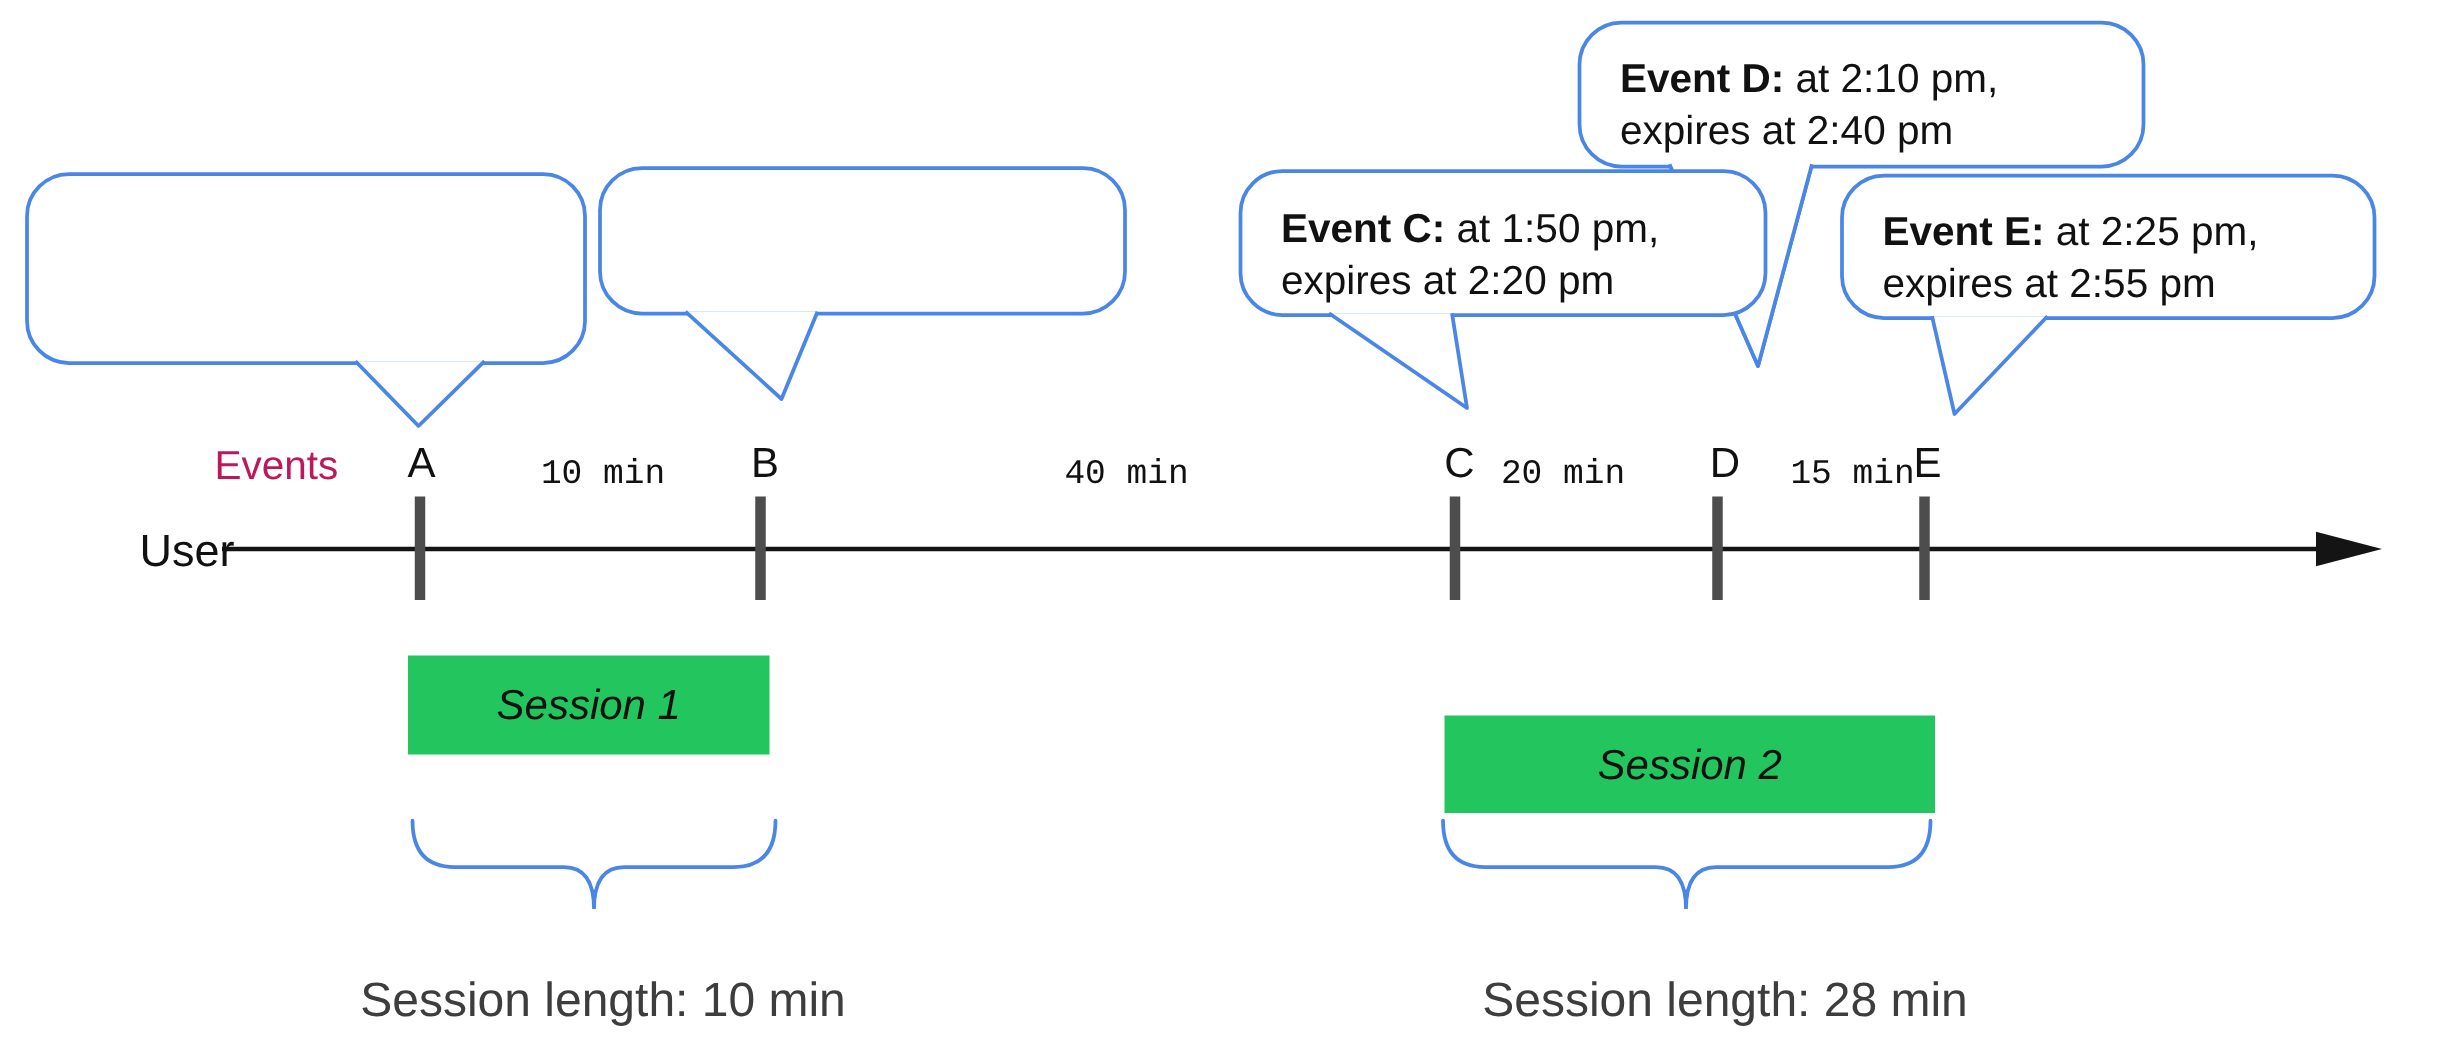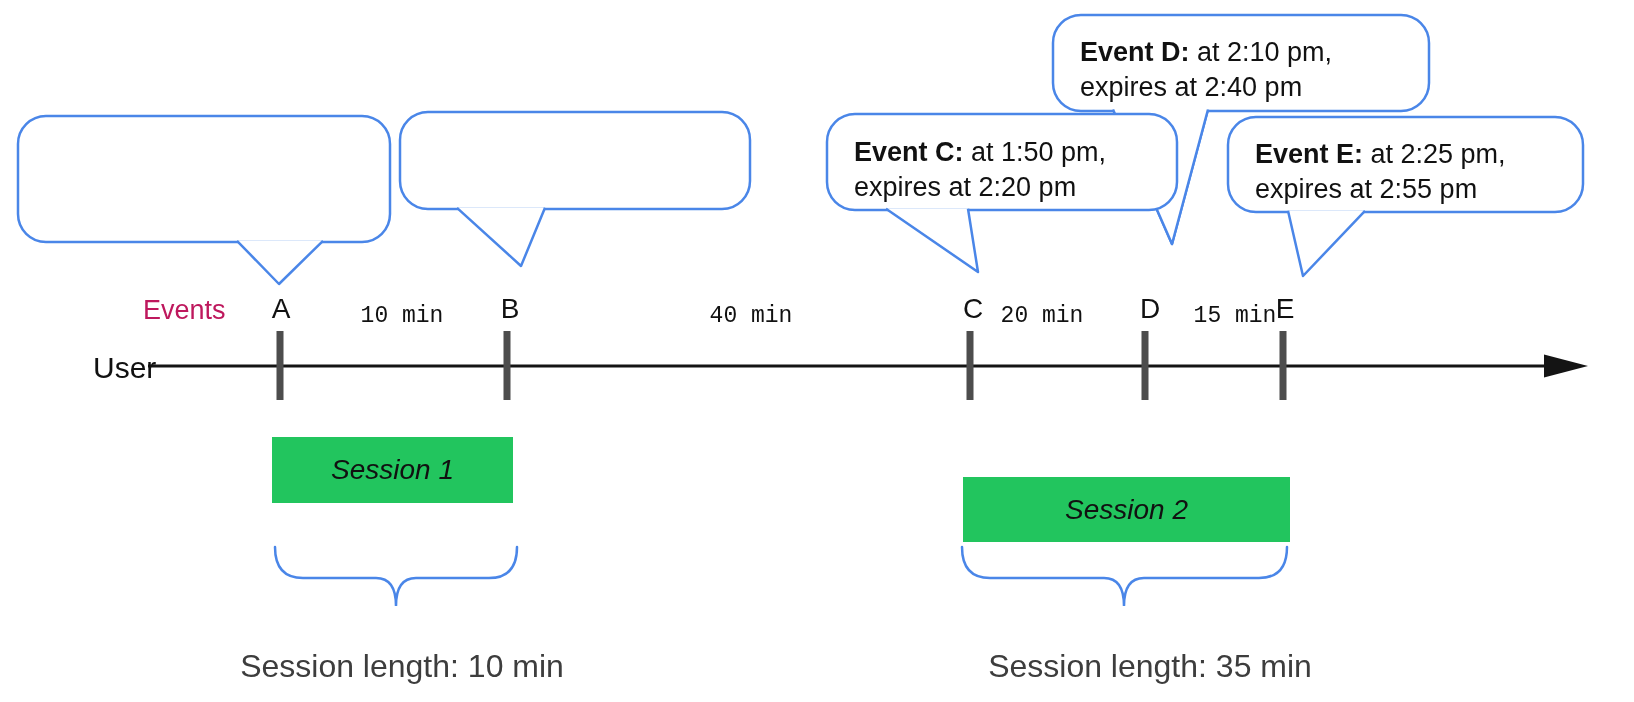--- a/index.html
+++ b/index.html
@@ -109,15 +109,15 @@
   <div class="user-label" style="left:66px;top:351px;margin-left:27px;">User</div>
 
   <div class="session-box" style="left:272px;top:437px;width:241px;height:66px;">
     <span>Session 1</span>
   </div>
   <div class="session-box" style="left:963px;top:438px;width:327px;height:65px;margin-top:39px;">
     <span>Session 2</span>
   </div>
 
   <div class="session-length" style="left:402px;top:648px;">Session length: 10 min</div>
-  <div class="session-length" style="left:1150px;top:648px;">Session length: 35 min</div>
+  <div class="session-length" style="left:1150px;top:648px;">Session length: 28 min</div>
 
 </div>
 
 </body></html>

